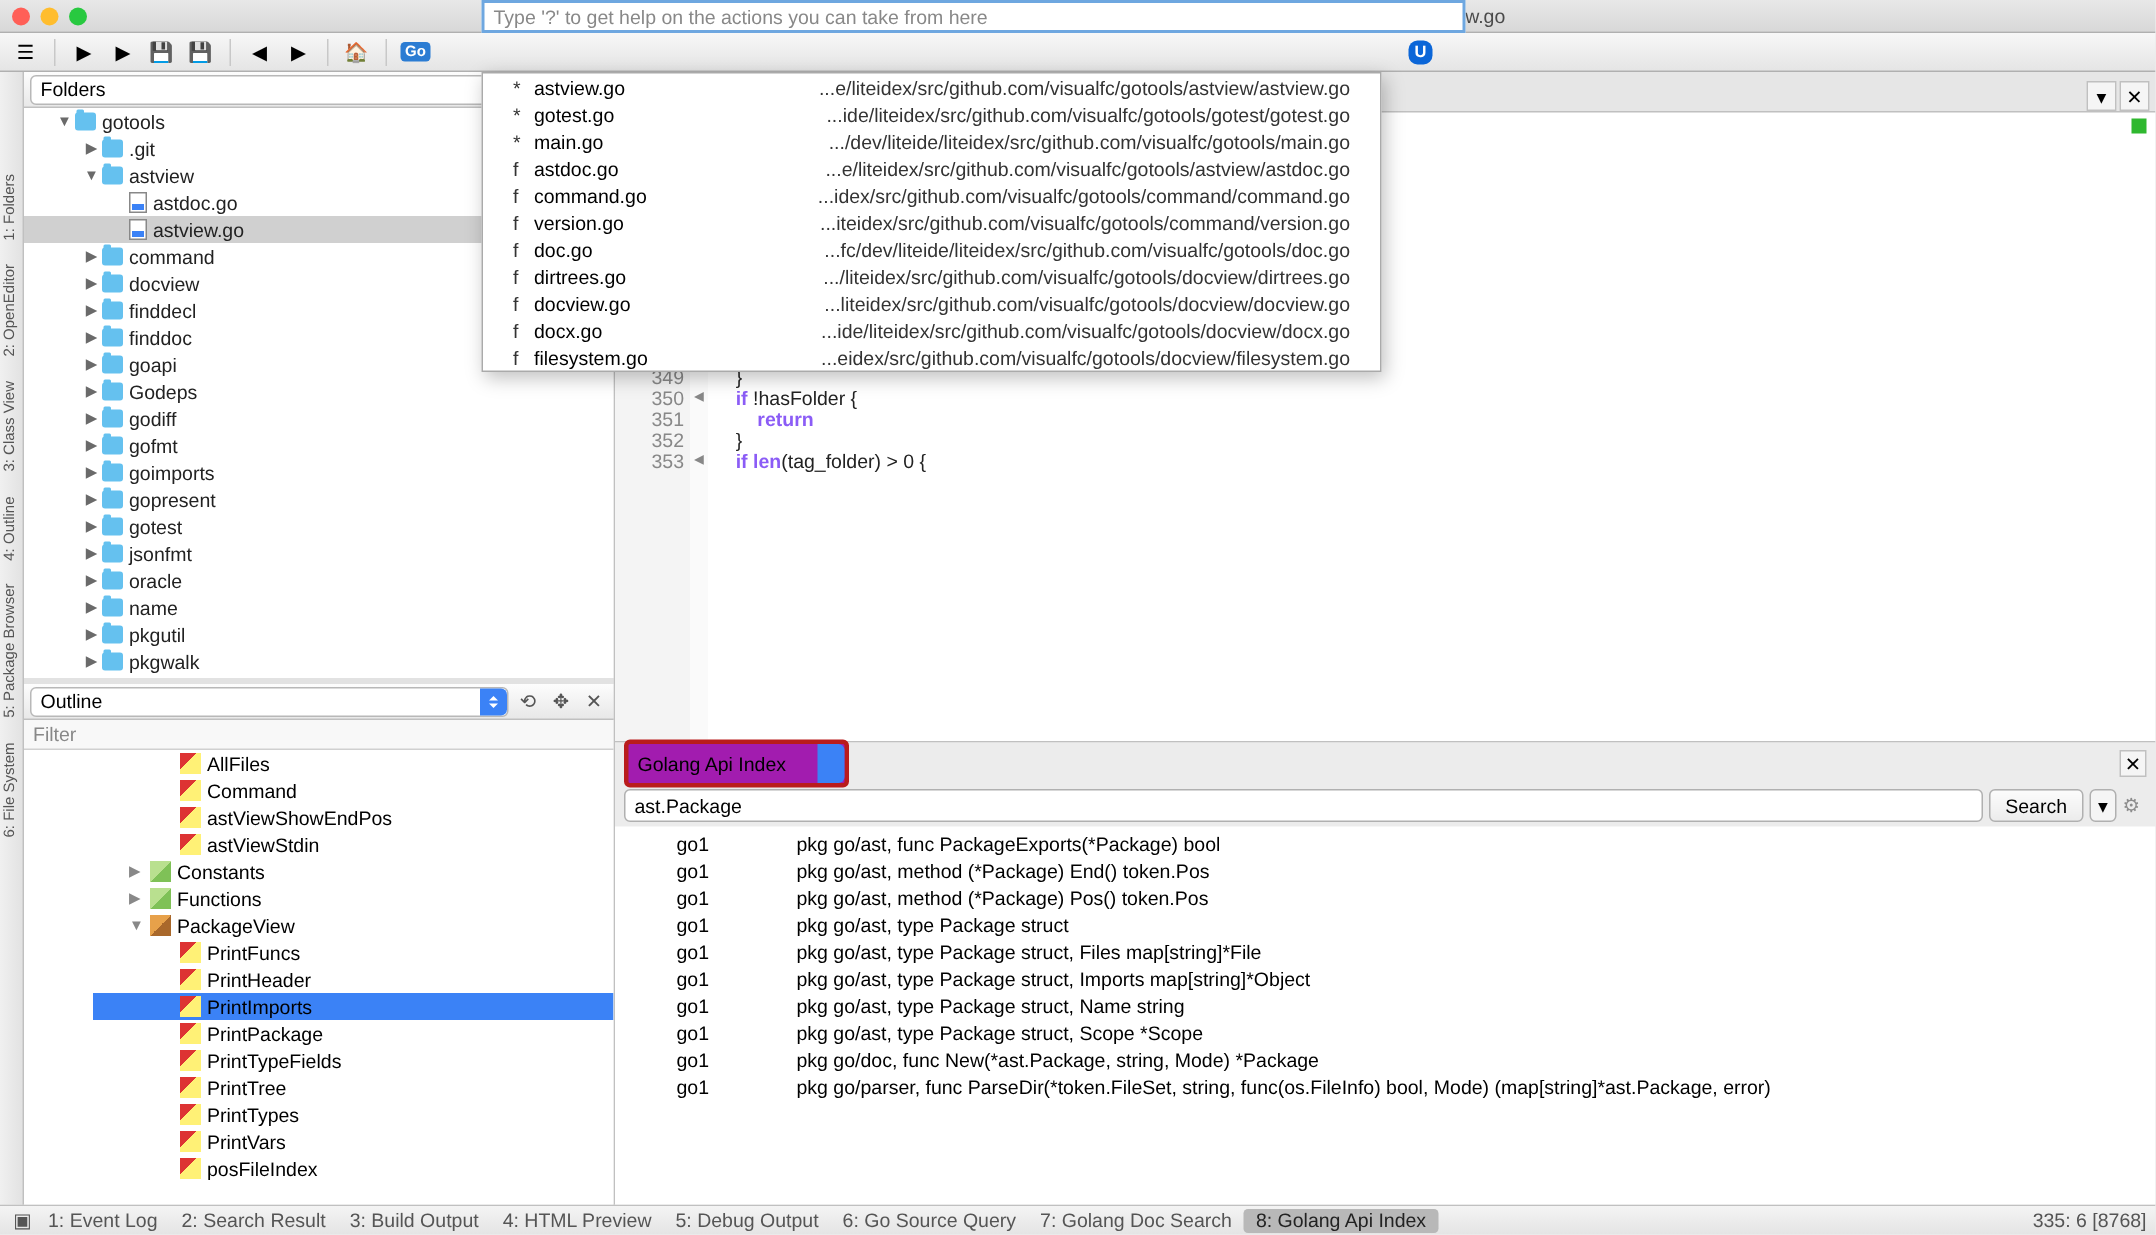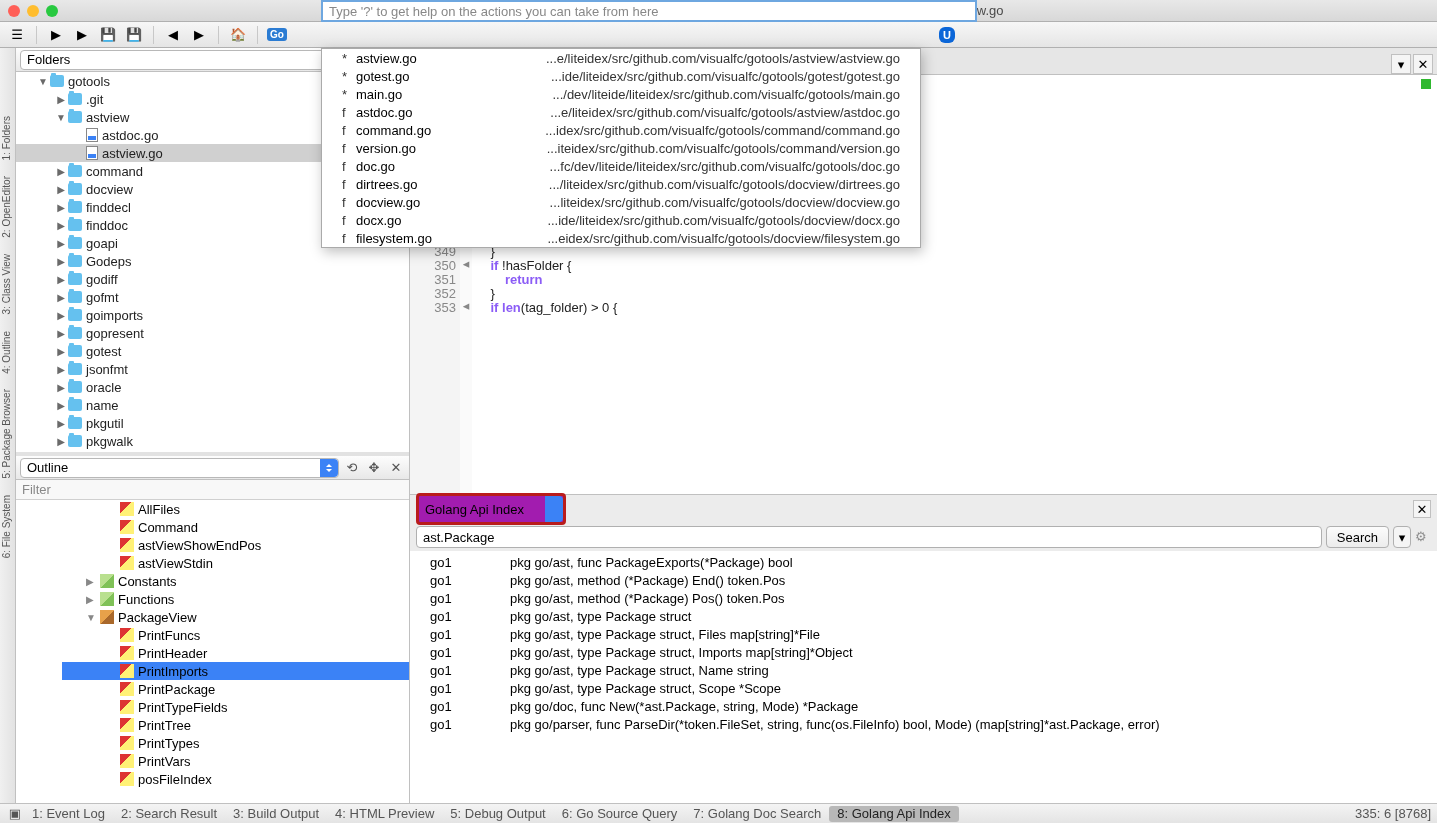--- a/index.html
+++ b/index.html
@@ -81,21 +81,21 @@
 .close-x{width:18px;height:18px;border:1px solid #c0c0c0;display:flex;align-items:center;justify-content:center;background:#f5f5f5;}
 
 .search-row{height:28px;display:flex;align-items:center;padding:0 6px;gap:4px;background:#ececec;}
 .search-input{flex:1;height:22px;border:1px solid #b0b0b0;border-radius:4px;padding:0 6px;background:white;}
 .search-btn{height:22px;padding:0 10px;border:1px solid #b0b0b0;border-radius:4px;background:linear-gradient(#fcfcfc,#ececec);}
 .caret-btn{width:18px;height:22px;border:1px solid #b0b0b0;border-radius:4px;background:#f5f5f5;display:flex;align-items:center;justify-content:center;}
 .gear{width:16px;height:16px;opacity:.4;}
 
 .results{flex:1;background:white;overflow:auto;padding:4px 0;}
 .result-row{display:flex;height:18px;padding-left:20px;font-size:13px;}
-.result-row .col1{width:80px;}
+.result-row .col1{width:80px;margin-left:21px;}
 
 .statusbar{height:20px;background:linear-gradient(#f4f4f4,#e4e4e4);border-top:1px solid #c0c0c0;display:flex;align-items:center;padding:0 6px;font-size:11px;color:#555;}
 .status-tab{padding:0 8px;height:16px;display:flex;align-items:center;border-radius:3px;}
 .status-tab.active{background:#b8b8b8;color:#222;}
 .statusbar .sp{flex:1;}
 </style>
 </head>
 <body>
 
 <div class="titlebar">

